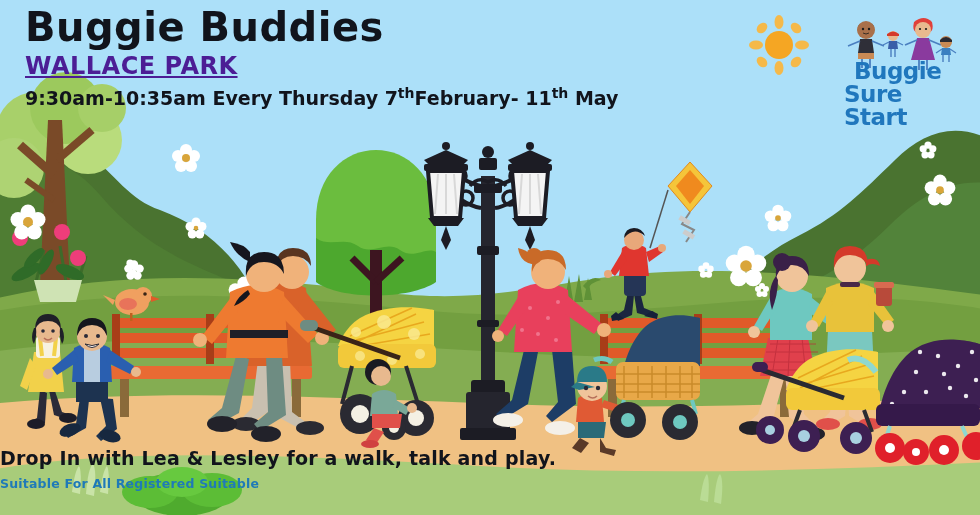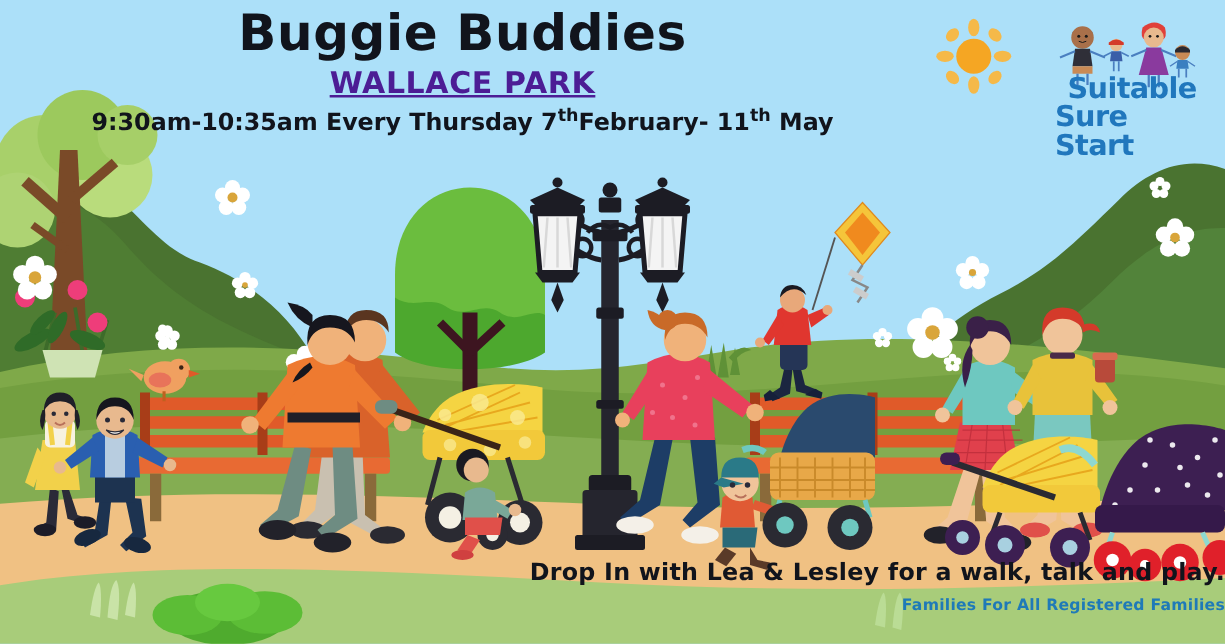--- a/index.html
+++ b/index.html
@@ -8,21 +8,21 @@
     font-family:"DejaVu Sans", sans-serif;
     background:#ace0f9;
   }
   .poster { position:relative; width:980px; height:515px; overflow:hidden; background:#ace0f9; }
   .layer { position:absolute; left:0; top:0; width:980px; height:515px; }
   .layer svg { display:block; width:980px; height:515px; }
 
   
   .text-block {
     position:absolute; left:0; top:6px; width:740px;
-    text-align:center; z-index:40; pointer-events:none;
+    z-index:40; pointer-events:none;padding-left:25px;
   }
   .title {
     font-family:"DejaVu Sans", sans-serif;
     font-size:40px; font-weight:bold; color:#11141c;
     letter-spacing:0.5px; line-height:1.05;
   }
   .subtitle {
     font-family:"DejaVu Sans", sans-serif;
     font-size:24px; font-weight:bold; color:#4c1d95;
     letter-spacing:0.5px; margin-top:4px;text-decoration:underline;
@@ -30,21 +30,21 @@
   .timeline {
     font-family:"DejaVu Sans", sans-serif;
     font-size:19px; font-weight:bold; color:#11141c;
     letter-spacing:0px; margin-top:5px;
     white-space:nowrap;
   }
   .timeline sup { font-size:14px; vertical-align:super; }
 
   .bottom-block {
     position:absolute; left:0; top:446px; width:980px;
-    text-align:right; z-index:40; pointer-events:none;
+    text-align:left; z-index:40; pointer-events:none;
   }
   .bl1, .bl2 {
     font-family:"DejaVu Sans", sans-serif;
     font-size:19px; font-weight:bold; color:#11141c;
     letter-spacing:0.2px; line-height:1.32;
   }
   .bl3 {
     font-family:"DejaVu Sans", sans-serif;
     font-size:12.5px; font-weight:bold; color:#1f7ab8;
     letter-spacing:0.2px; margin-top:5px;
@@ -670,31 +670,31 @@
         <g>
           <circle cx="110" cy="34" r="6" fill="#c98a55"></circle>
           <path d="M104 32 q6 -6 12 0 l0 2 l-12 0 z" fill="#2a2a32"></path>
           <path d="M106 40 l8 0 l1 7 l-10 0 z" fill="#3a7fc0"></path>
           <path d="M106 41 l-6 4 M114 41 l6 4" stroke="#4a7fc0" stroke-width="1.2" fill="none"></path>
           <path d="M107 47 l0 7 M113 47 l0 7" stroke="#4a7fc0" stroke-width="1.4"></path>
         </g>
       </svg>
     </div>
     <div class="logo-text">
-      <span>Suitable</span>
+      <span>Buggie</span>
       <span class="l2">Sure Start</span>
     </div>
   </div>
 
   <div class="text-block">
     <div class="title">Buggie Buddies</div>
     <div class="subtitle">WALLACE PARK</div>
     <div class="timeline">
       <span>9:30am-10:35am Every Thursday 7</span><sup>th</sup><span>February- 11</span><sup>th</sup><span> May</span>
     </div>
   </div>
 
   <div class="bottom-block">
     <div class="bl1">Drop In with Lea &amp; Lesley for a walk, talk and play.</div>
-    <div class="bl3">Families For All Registered Families</div>
+    <div class="bl3">Suitable For All Registered Suitable</div>
   </div>
 
 </div>
 
 </body></html>

